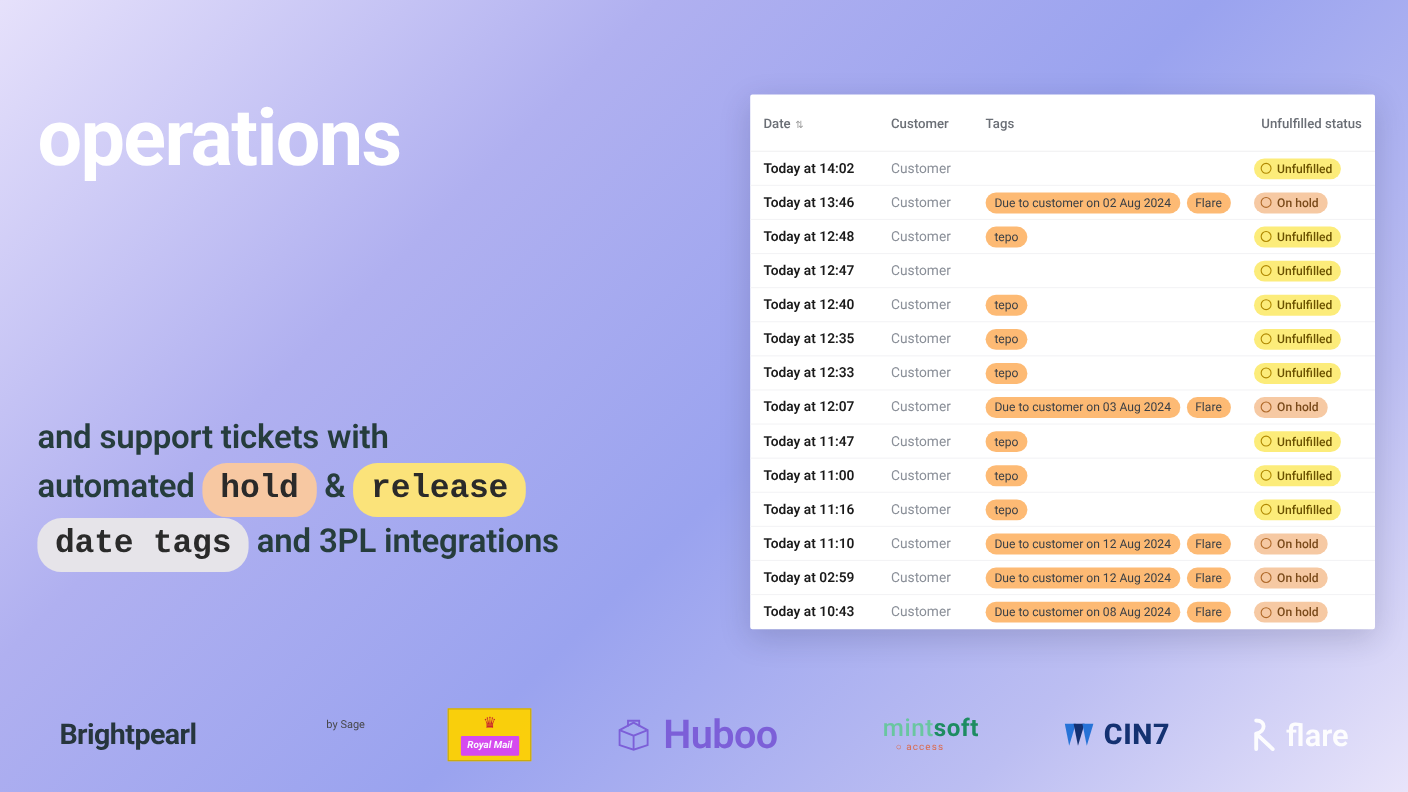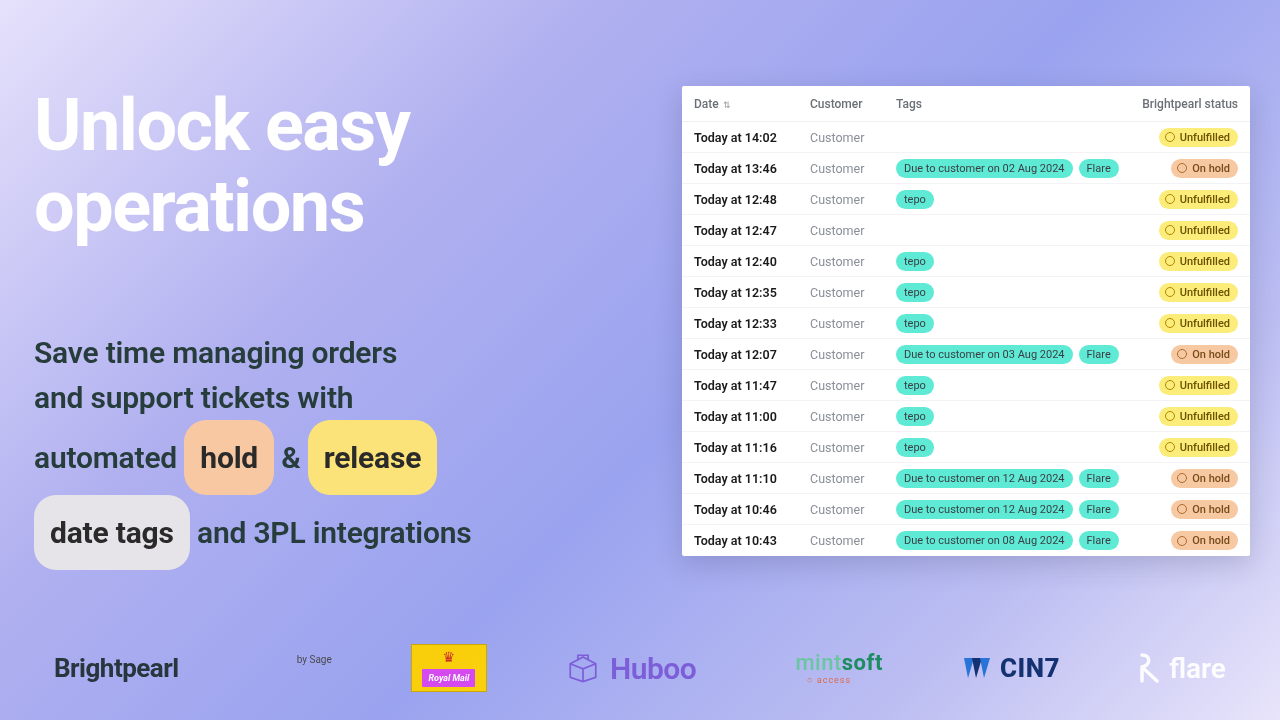--- a/index.html
+++ b/index.html
@@ -12,49 +12,49 @@
   .headline {
     position: absolute; left: 34px; top: 86px;
     color: #ffffff; font-weight: 700; font-size: 72px; line-height: 1.12;
     letter-spacing: -1.5px;
   }
   .subhead {
     position: absolute; left: 34px; top: 330px; width: 600px;
     color: #263d3c; font-weight: 600; font-size: 30px; line-height: 1.5;
     letter-spacing: -0.2px;
   }
-  .subhead .pill { display: inline-block; padding: 15px 16px; border-radius: 22px; font-weight: 700; }
+  .subhead .pill { display: inline-block; padding: 2px 16px; border-radius: 22px; font-weight: 700; font-family: Liberation Mono, monospace; }
   .subhead .pill.hold    { background: #f7c8a2; color: #2a2a2a; }
   .subhead .pill.release { background: #fbe37a; color: #2a2a2a; }
   .subhead .pill.datetag { background: #e6e4e9; color: #2a2a2a; }
 
   
   .table-card {
     position: absolute; right: 30px; top: 86px;
     width: 568px; background: #ffffff; border-radius: 2px;
     box-shadow: 0 8px 28px rgba(30,30,60,.18);
     font-size: 12.5px; color: #222;
   }
   .thead, .trow {
     display: grid;
     grid-template-columns: 110px 80px 1fr 98px;
     align-items: center;
     column-gap: 6px;
     padding: 0 12px;
   }
-  .thead { height: 36px; color: #6b6f76; font-weight: 500; font-size: 12px; border-bottom: 1px solid #f0f0f2; }
+  .thead { height: 52px; color: #6b6f76; font-weight: 500; font-size: 12px; border-bottom: 1px solid #f0f0f2; }
   .thead .sort { font-size: 9px; color: #9a9a9a; padding-left: 2px; }
   .thead .right { text-align: right; }
   .trow { height: 31px; border-bottom: 1px solid #f3f3f5; }
   .trow:last-child { border-bottom: none; }
   .trow .date { font-weight: 600; color: #1a1a1a; }
   .trow .cust { color: #8a8f98; }
   .tags-cell { display: flex; gap: 6px; flex-wrap: nowrap; align-items: center; }
-  .tag { background: #5eead4; color: #3a3f45; padding: 3px 8px; border-radius: 10px; font-size: 11px; white-space: nowrap; }
-  .status-cell { text-align: right; }
+  .tag { background: #fdba74; color: #3a3f45; padding: 3px 8px; border-radius: 10px; font-size: 11px; white-space: nowrap; }
+  .status-cell { }
   .status {
     display: inline-flex; align-items: center; gap: 5px;
     padding: 3px 8px 3px 6px; border-radius: 10px; font-size: 11px; font-weight: 500;
   }
   .status .ring {
     width: 10px; height: 10px; border-radius: 50%;
     border: 1.8px solid currentColor; display: inline-block;
   }
   .status.unfulfilled { background: #fcec7a; color: #6b5200; }
   .status.unfulfilled .ring { border-color: #b08800; }
@@ -77,59 +77,58 @@
     width: 76px; height: 48px; background: #ffd200; border: 1px solid #c9a800;
     display: flex; flex-direction: column; align-items: center; justify-content: flex-end;
     padding-bottom: 4px; position: relative;
   }
   .royalmail .crown { position: absolute; top: 4px; font-size: 14px; color: #c22; }
   .royalmail .rm { background: #d946ef; color: #fff; font-size: 9px; font-weight: 700; font-style: italic;
     padding: 4px 6px; border-radius: 1px; margin-top: 20px; }
 
   .huboo { gap: 10px; }
   .huboo .box { width: 34px; height: 30px; }
-  .huboo .txt { font-size: 30px; font-weight: 600; color: #7a5bd7; letter-spacing: -0.5px; }
+  .huboo .txt { font-size: 36px; font-weight: 600; color: #7a5bd7; letter-spacing: -0.5px; }
 
   .mintsoft { flex-direction: column; line-height: 1; align-items: center; gap: 2px;}
   .mintsoft .ms1 { font-size: 22px; color: #66c79c; font-weight: 500; letter-spacing: 0.5px; margin-left: 20px;}
   .mintsoft .ms1 b { color: #158a5a; font-weight: 700; }
   .mintsoft .ms2 { font-size: 9px; color: #d64; letter-spacing: 1px; }
 
   .cin7 svg { height: 28px; }
   .cin7 .txt { font-size: 26px; font-weight: 800; color: #0b2a6b; letter-spacing: 0.5px; }
 
   .flare { gap: 8px; }
   .flare .txt { font-size: 28px; font-weight: 600; color: #ffffff; }
   .flare svg { width: 22px; height: 30px; }
 </style>
 </head>
 <body>
 
 <div class="canvas">
 
   <div class="headline">
-    <div>Unlock easy</div>
     <div>operations</div>
   </div>
 
   <div class="subhead">
-    <span>Save time managing orders</span><br>
+    <br>
     <span>and support tickets with</span><br>
     <span>automated </span><span class="pill hold">hold</span><span> &amp; </span><span class="pill release">release</span><br>
     <span class="pill datetag">date tags</span><span> and 3PL integrations</span>
   </div>
 
   <div class="table-card">
     <div class="thead">
       <div>
         <span>Date</span><span class="sort"> ⇅</span>
       </div>
       <div>Customer</div>
       <div>Tags</div>
-      <div class="right">Brightpearl status</div>
+      <div class="right">Unfulfilled status</div>
     </div>
     <div id="rows">
         <div class="trow">
           <div class="date">Today at 14:02</div>
           <div class="cust">Customer</div>
           <div class="tags-cell"></div>
           <div class="status-cell"><span class="status unfulfilled">
               <span class="ring"></span>
               <span>Unfulfilled</span>
             </span></div>
@@ -250,21 +249,21 @@
           <div class="tags-cell">
             <span class="tag">Due to customer on 12 Aug 2024</span>
             <span class="tag">Flare</span>
           </div>
           <div class="status-cell"><span class="status onhold">
               <span class="ring"></span>
               <span>On hold</span>
             </span></div>
         </div>
         <div class="trow">
-          <div class="date">Today at 10:46</div>
+          <div class="date">Today at 02:59</div>
           <div class="cust">Customer</div>
           <div class="tags-cell">
             <span class="tag">Due to customer on 12 Aug 2024</span>
             <span class="tag">Flare</span>
           </div>
           <div class="status-cell"><span class="status onhold">
               <span class="ring"></span>
               <span>On hold</span>
             </span></div>
         </div>

